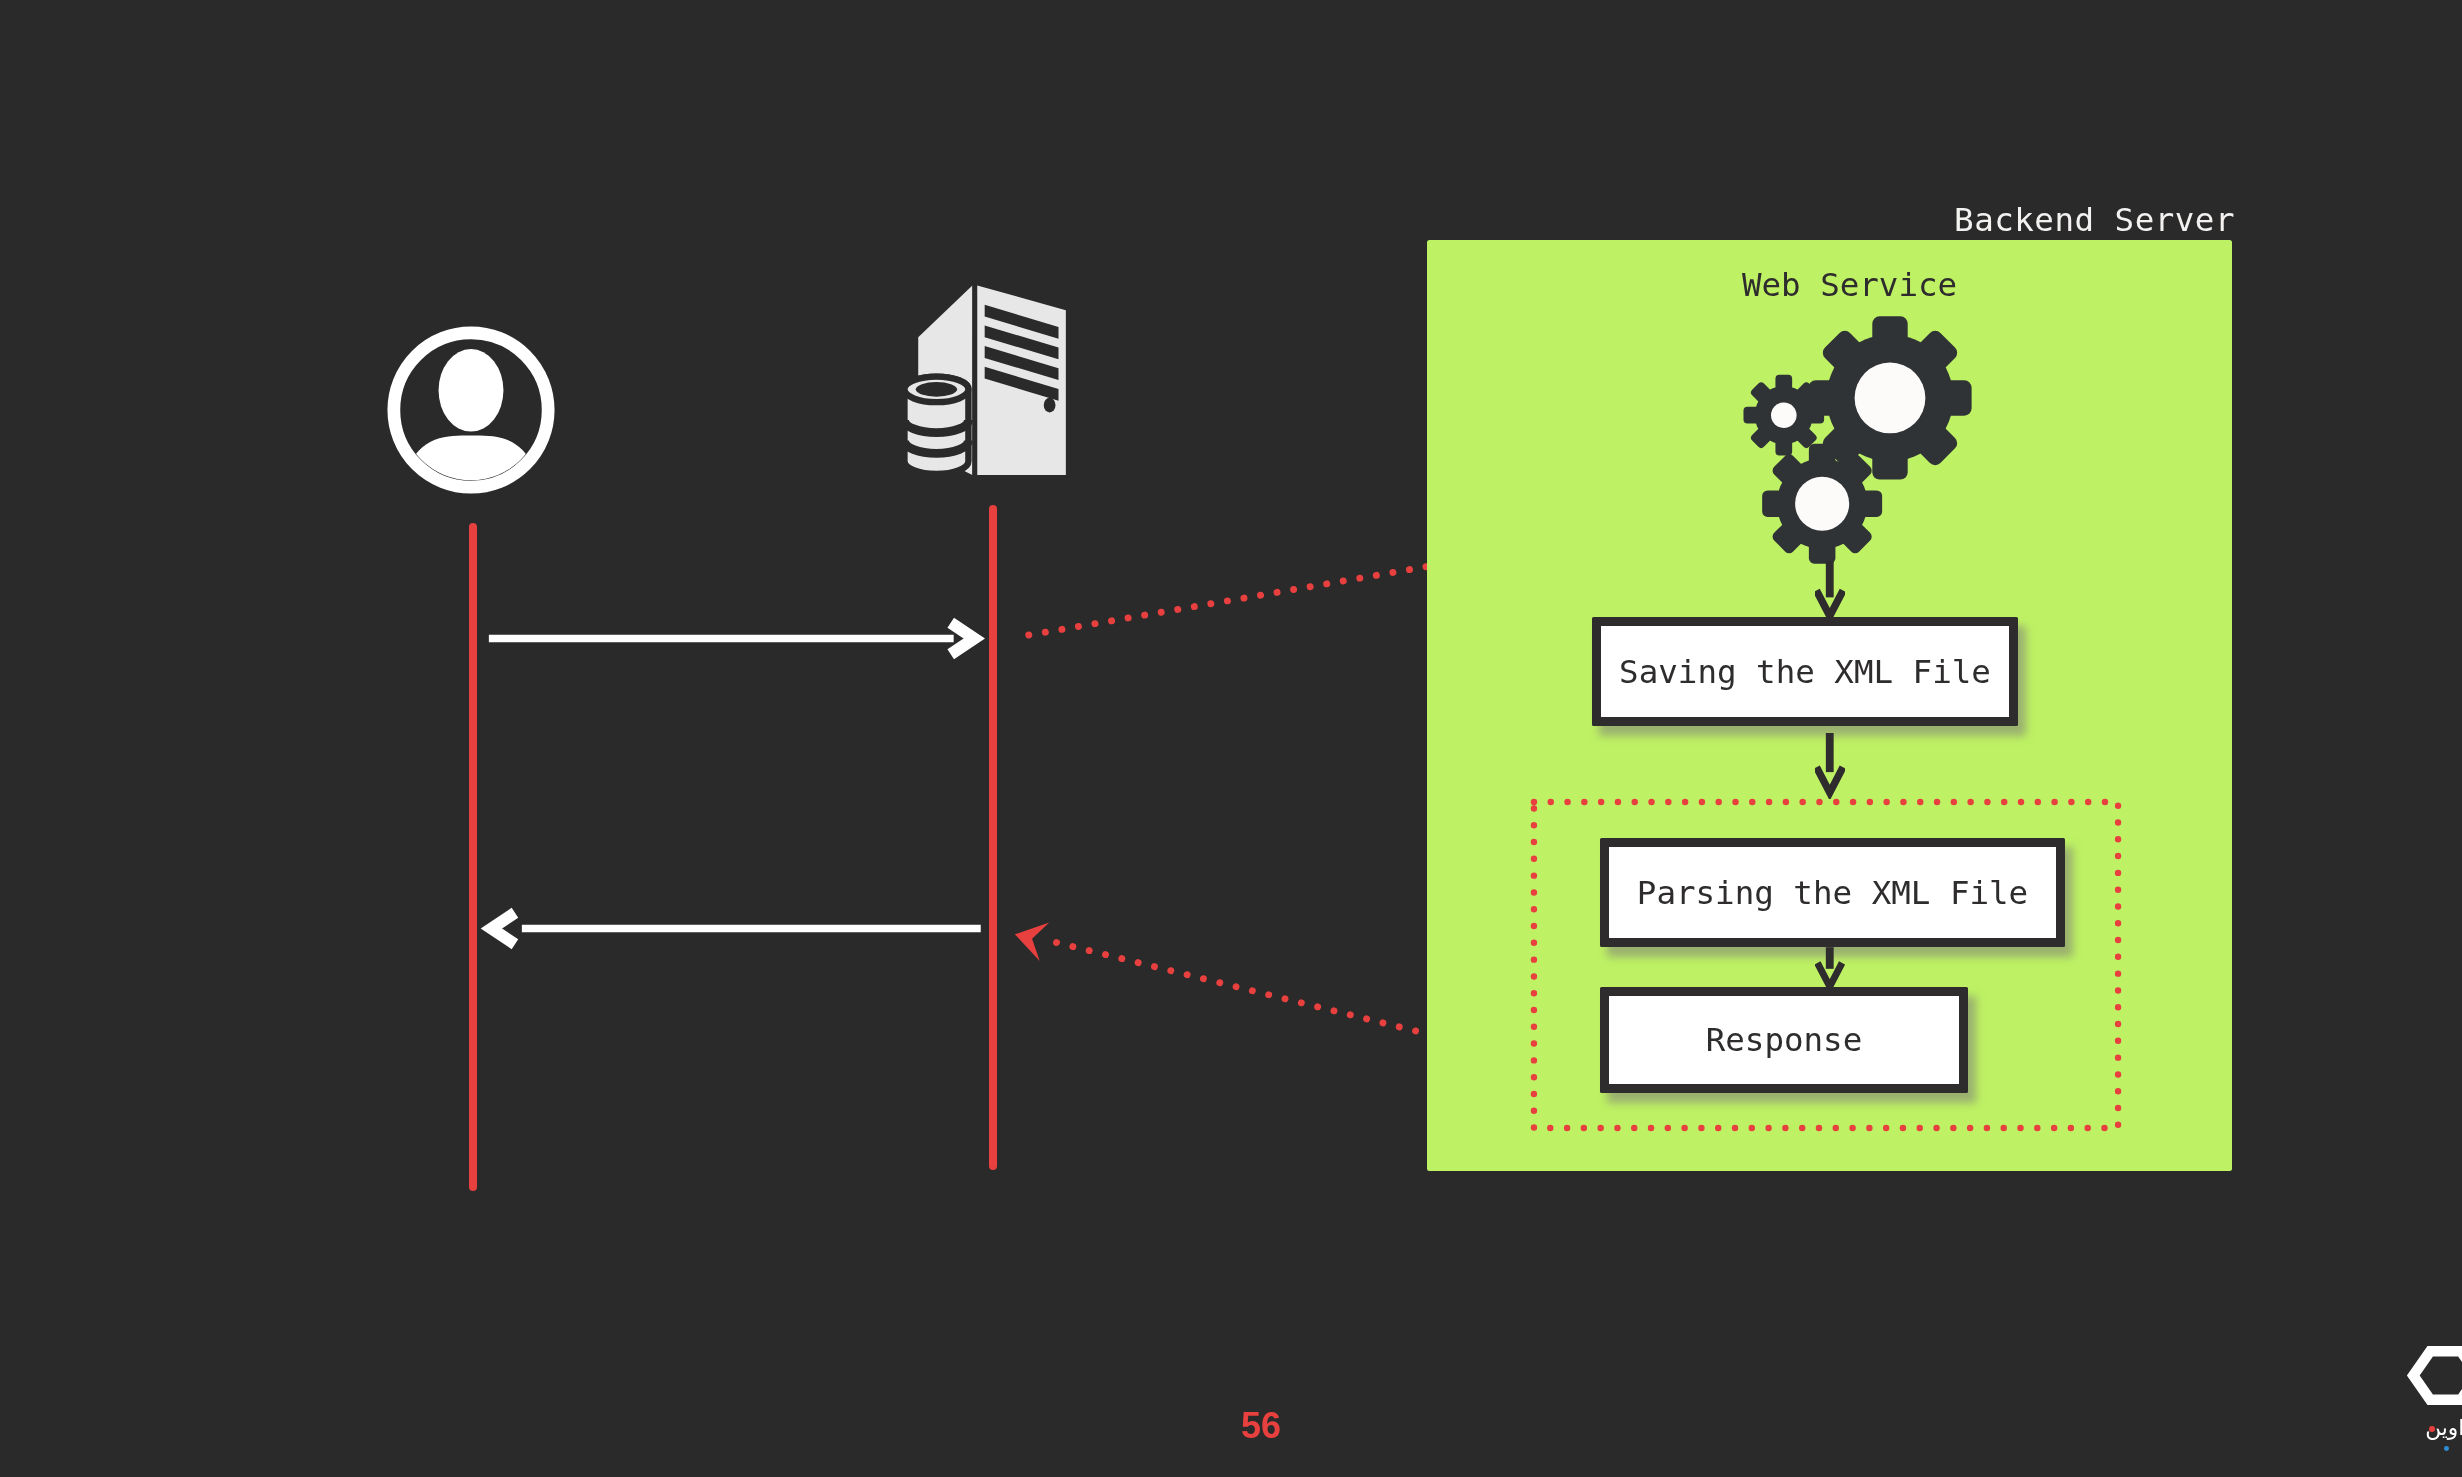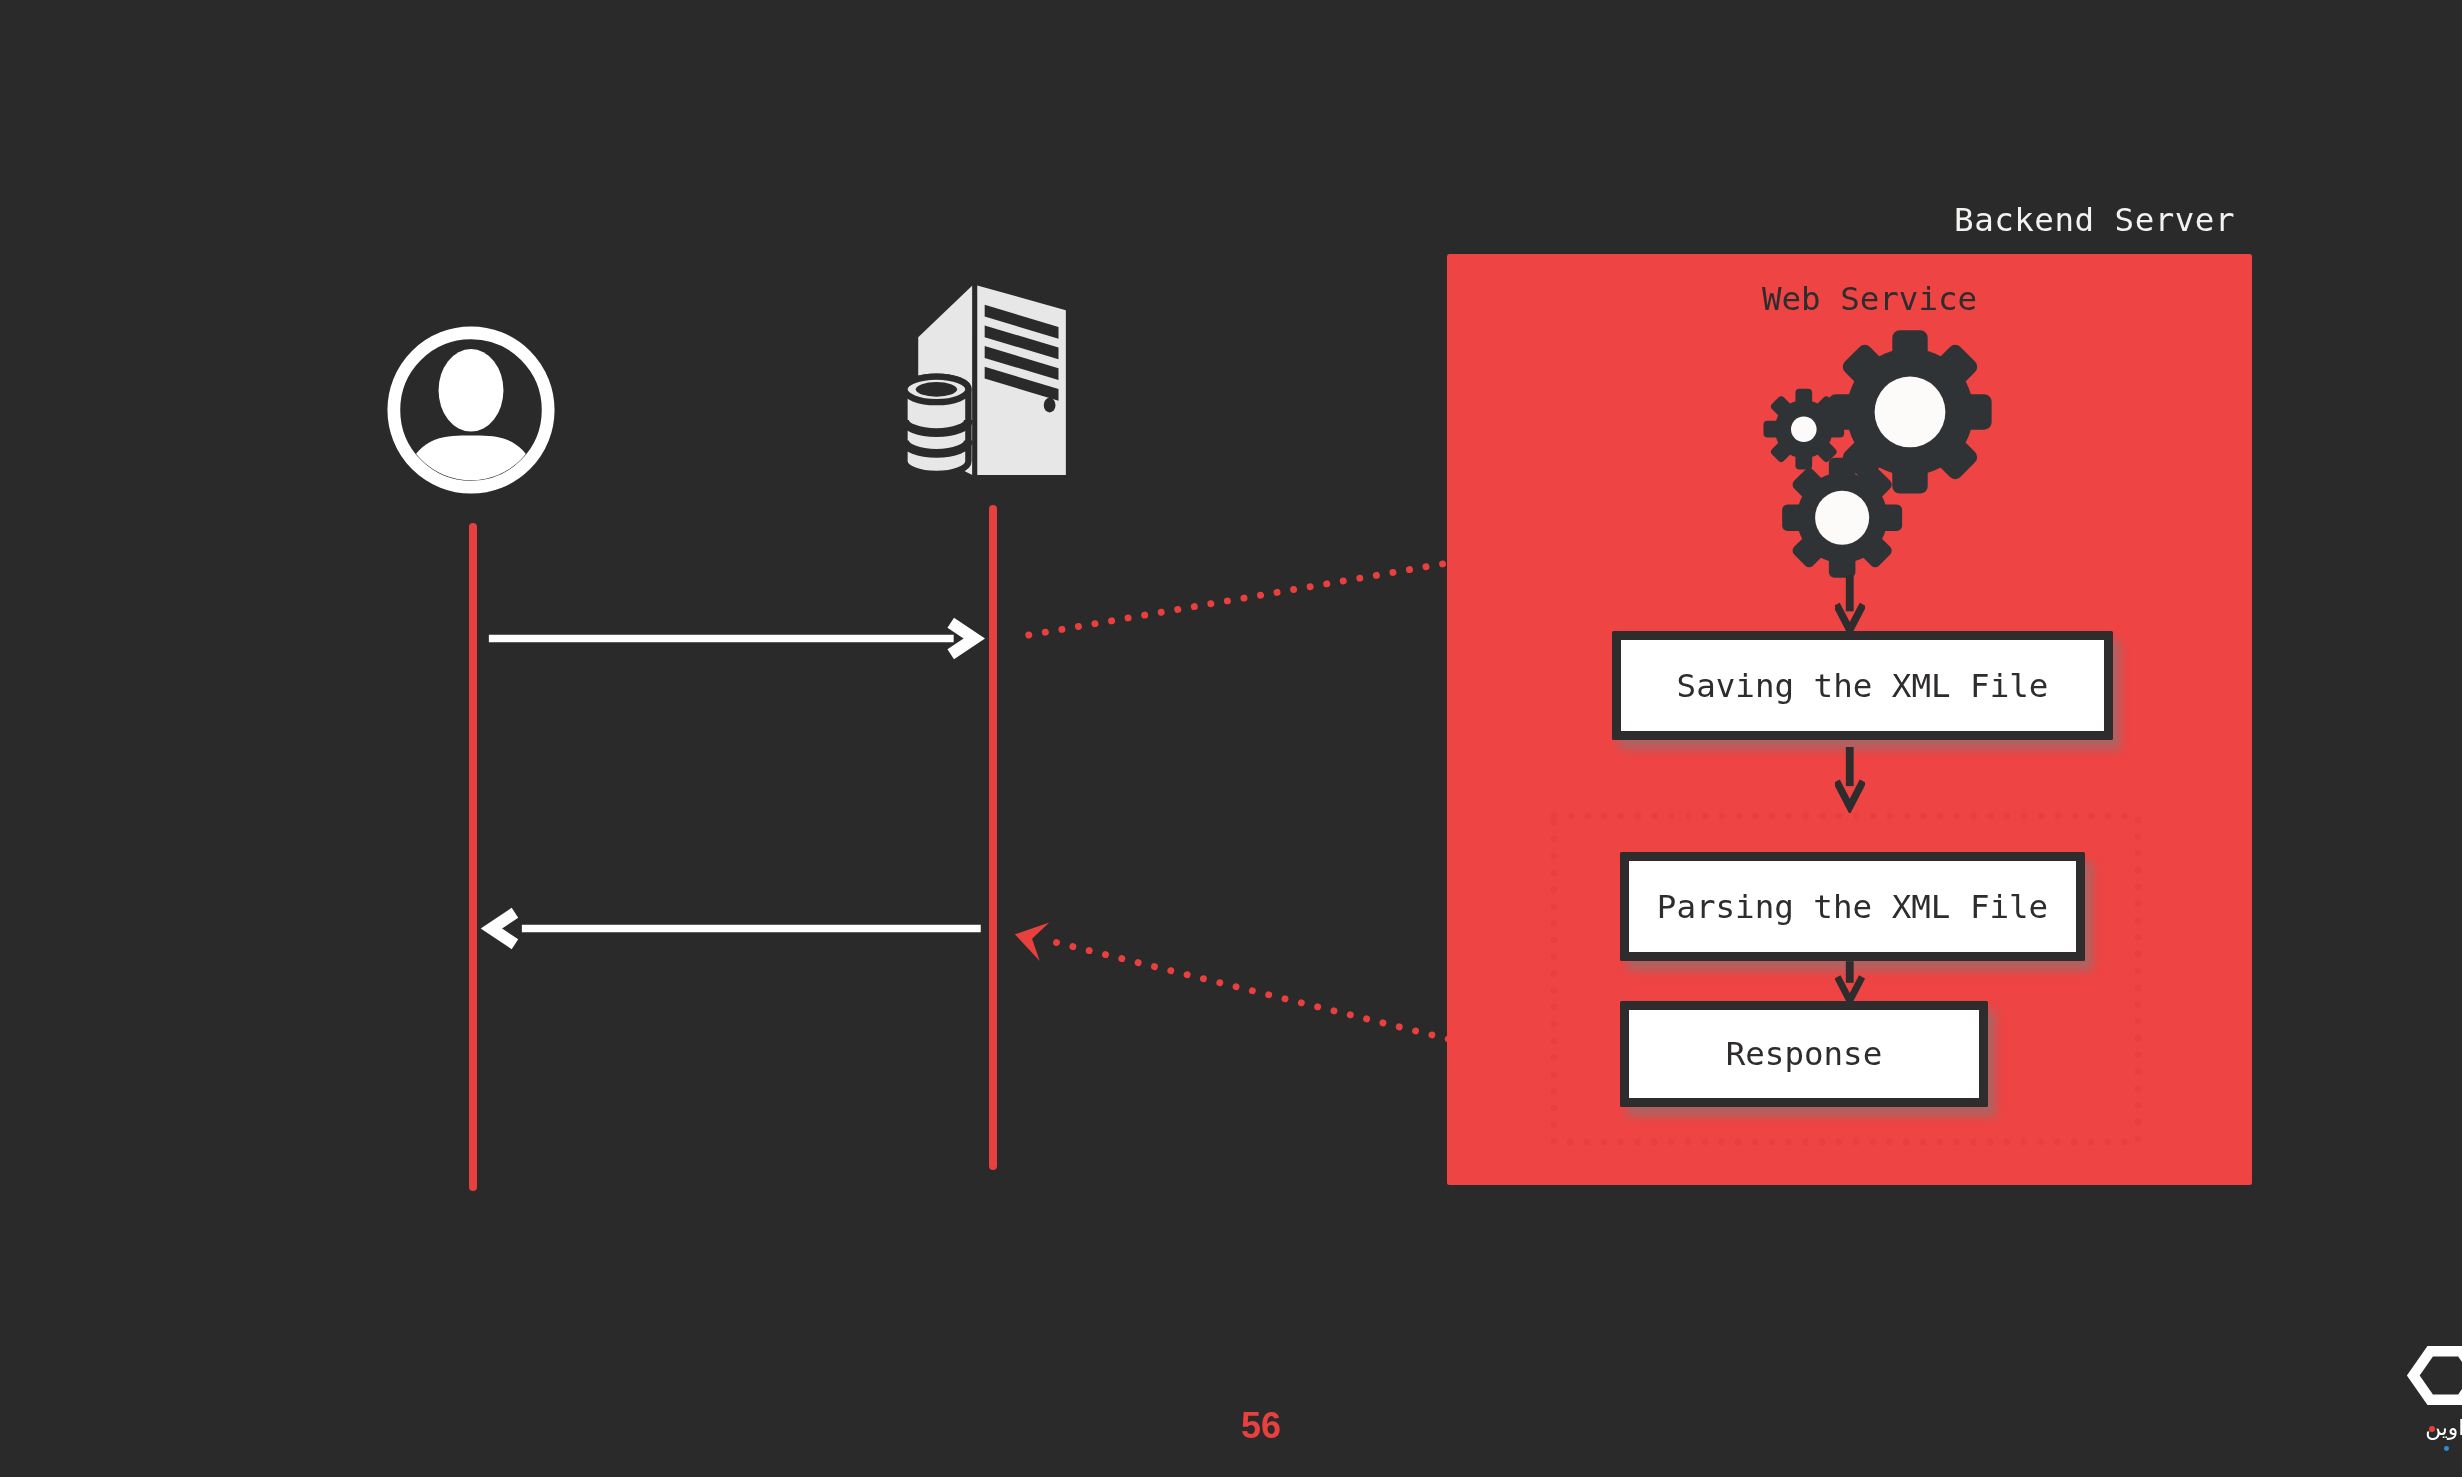--- a/index.html
+++ b/index.html
@@ -2,33 +2,33 @@
 <html style="font-size:7.9px"><head>
 <meta charset="utf-8">
 <style>
   html,body{margin:0;padding:0;background:#2b2a2a;}
   .slide{position:relative;width:2627px;height:1477px;background:#2b2a2a;overflow:hidden;
          font-family:"DejaVu Sans Mono","Liberation Mono",monospace;}
   .abs{position:absolute;}
   
   .lifeline{position:absolute;width:7.9px;background:#e7403e;border-radius:4.4px;}
   
-  .panel{position:absolute;left:1427px;top:254px;width:805px;height:931px;
-         background:#ef4444;border-radius:2.5px;margin-left:20px;}
+  .panel{position:absolute;left:1427px;top:240px;width:805px;height:931px;
+         background:#bef264;border-radius:2.5px;}
   .panel-title{position:absolute;left:1477px;top:197px;width:758px;height:47px;
                text-align:right;font-size:32.5px;line-height:47px;color:#f3f2f0;
                letter-spacing:0.5px;}
   .ws-label{position:absolute;left:0;top:25.6px;width:805px;text-align:center;
             text-indent:40px;font-size:32.5px;color:#2e2c2d;}
   .step-box{position:absolute;box-sizing:border-box;background:#ffffff;
             border:9.8px solid #2e2c2d;border-radius:1.5px;
             box-shadow:7.9px 9.8px 8.9px rgba(125,122,120,0.55);
             display:flex;align-items:center;justify-content:center;
             font-size:32.5px;color:#2e2c2d;white-space:nowrap;}
-  .box-saving  {left:165px;top:377px; width:501px;height:109px;}
+  .box-saving  {left:165px;top:377px; width:426px;height:109px;}
   .box-parsing {left:173px;top:598px;width:465px;height:109px;}
   .box-response{left:173px;top:747px;width:368px;height:106px;}
   
   .page-num{position:absolute;left:1202px;top:1405px;width:118px;text-align:center;
             font-family:"Liberation Sans","DejaVu Sans",sans-serif;
             font-weight:bold;font-size:36px;color:#e7403e;}
   .logo{position:absolute;left:2391px;top:1325px;width:197px;height:143px;}
   .brand-text{position:absolute;left:0;top:90px;width:187px;text-align:center;
               direction:rtl;font-family:"DejaVu Sans",sans-serif;
               font-size:21.7px;color:#ffffff;}

